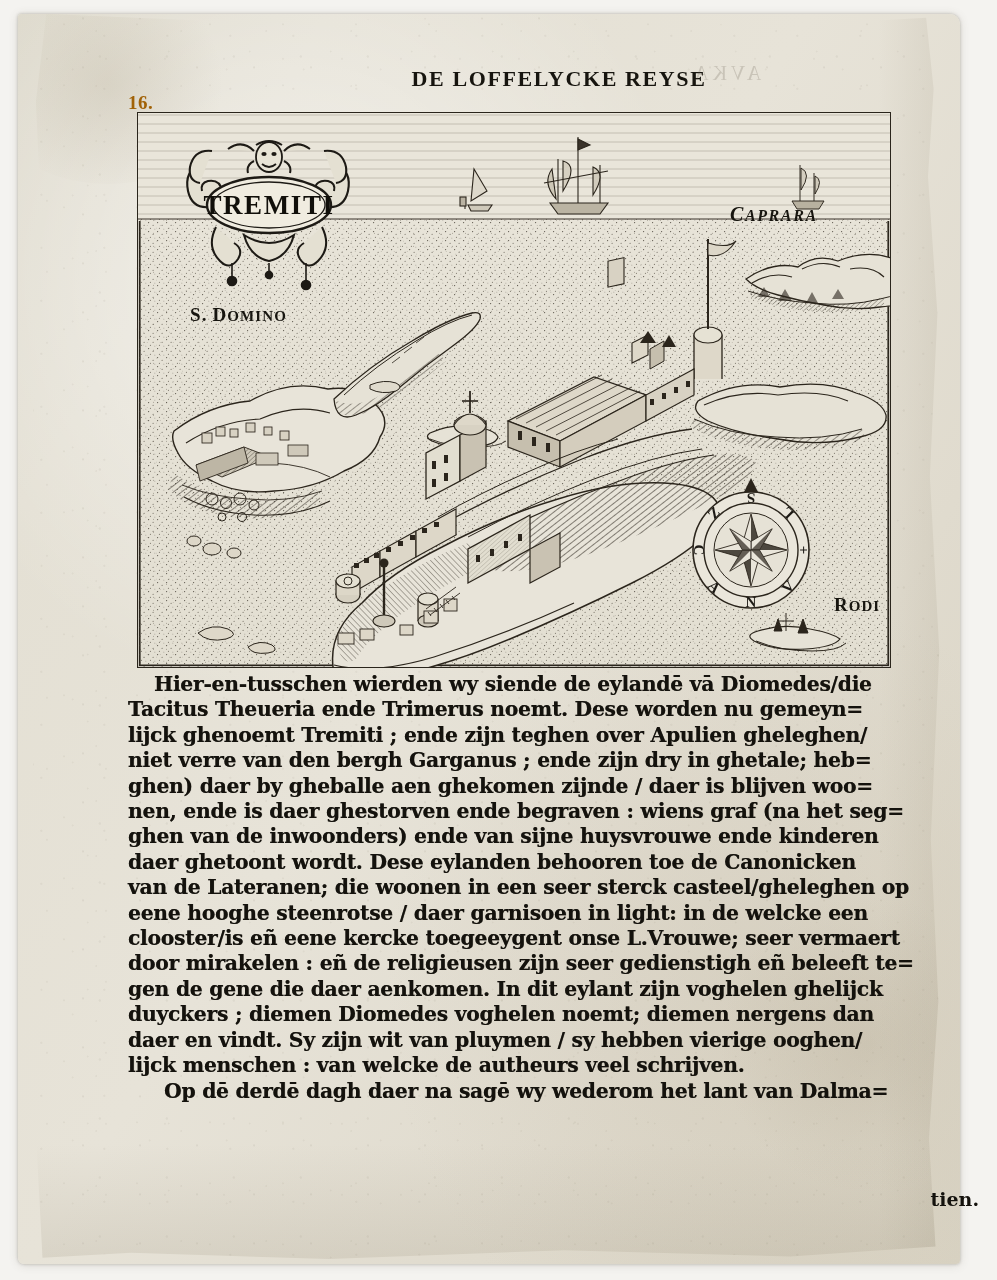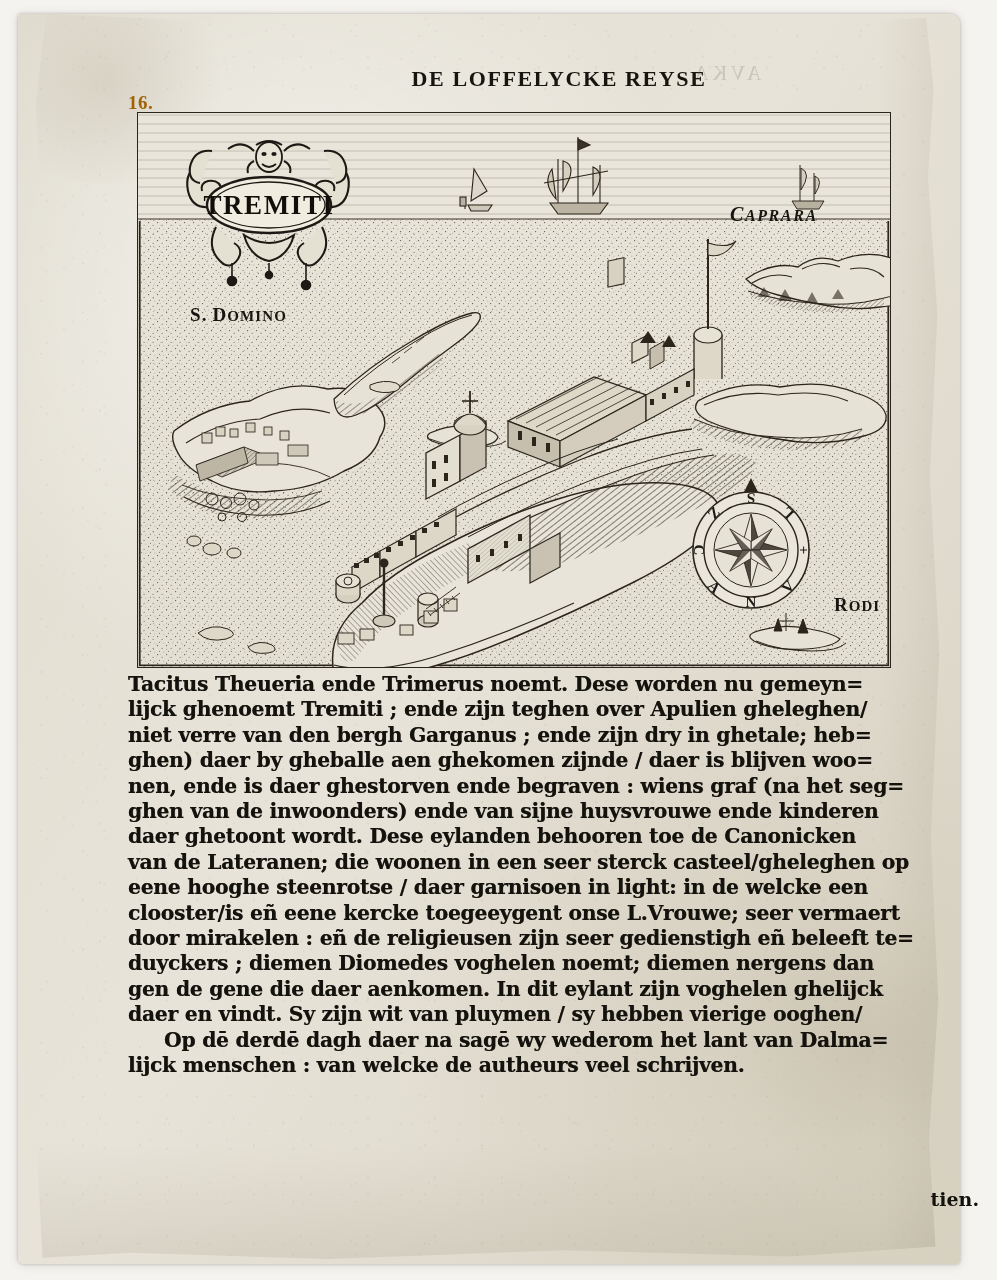--- a/index.html
+++ b/index.html
@@ -512,32 +512,33 @@
         <text x="52" y="208" font-family="Liberation Serif, serif" font-size="19" font-weight="700" letter-spacing="1.1" fill="#17150f">S. D<tspan font-size="15">OMINO</tspan></text>
 
         <text x="592" y="108" font-family="Liberation Serif, serif" font-size="20" font-style="italic" font-weight="700" letter-spacing="1.6" fill="#17150f">C<tspan font-size="16">APRARA</tspan></text>
 
         <text x="696" y="498" font-family="Liberation Serif, serif" font-size="19" font-weight="700" letter-spacing="1" fill="#17150f">R<tspan font-size="15">ODI</tspan></text>
       </g>
     </svg>
   </div>
 
   <div class="body-text">
+    <div class="ln indent">Hier-en-tusschen wierden wy siende de eylandē vā Diomedes/die</div>
     <div class="ln">Tacitus Theueria ende Trimerus noemt. Dese worden nu gemeyn=</div>
     <div class="ln">lijck ghenoemt Tremiti ; ende zijn teghen over Apulien gheleghen/</div>
     <div class="ln">niet verre van den bergh Garganus ; ende zijn dry in ghetale; heb=</div>
     <div class="ln">ghen) daer by gheballe aen ghekomen zijnde / daer is blijven woo=</div>
     <div class="ln">nen, ende is daer ghestorven ende begraven : wiens graf (na het seg=</div>
     <div class="ln">ghen van de inwoonders) ende van sijne huysvrouwe ende kinderen</div>
     <div class="ln">daer ghetoont wordt.  Dese eylanden behooren toe de Canonicken</div>
     <div class="ln">van de Lateranen; die woonen in een seer sterck casteel/gheleghen op</div>
     <div class="ln">eene hooghe steenrotse / daer garnisoen in light: in de welcke een</div>
     <div class="ln">clooster/is eñ eene kercke toegeeygent onse L.Vrouwe; seer vermaert</div>
     <div class="ln">door mirakelen :  eñ de religieusen zijn seer gedienstigh eñ beleeft te=</div>
+    <div class="ln">gen de gene die daer aenkomen. In dit eylant zijn voghelen ghelijck</div>
     <div class="ln">duyckers ; diemen Diomedes voghelen noemt; diemen nergens dan</div>
-    <div class="ln">gen de gene die daer aenkomen. In dit eylant zijn voghelen ghelijck</div>
     <div class="ln">daer en vindt. Sy zijn wit van pluymen / sy hebben vierige ooghen/</div>
+    <div class="ln">lijck menschen : van welcke de autheurs veel schrijven.</div>
     <div class="ln last">Op dē derdē dagh daer na sagē wy wederom het lant van Dalma=</div>
-    <div class="ln">lijck menschen : van welcke de autheurs veel schrijven.</div>
   </div>
 
   <div class="catchword">tien.</div>
 </div>
 
 </body></html>

